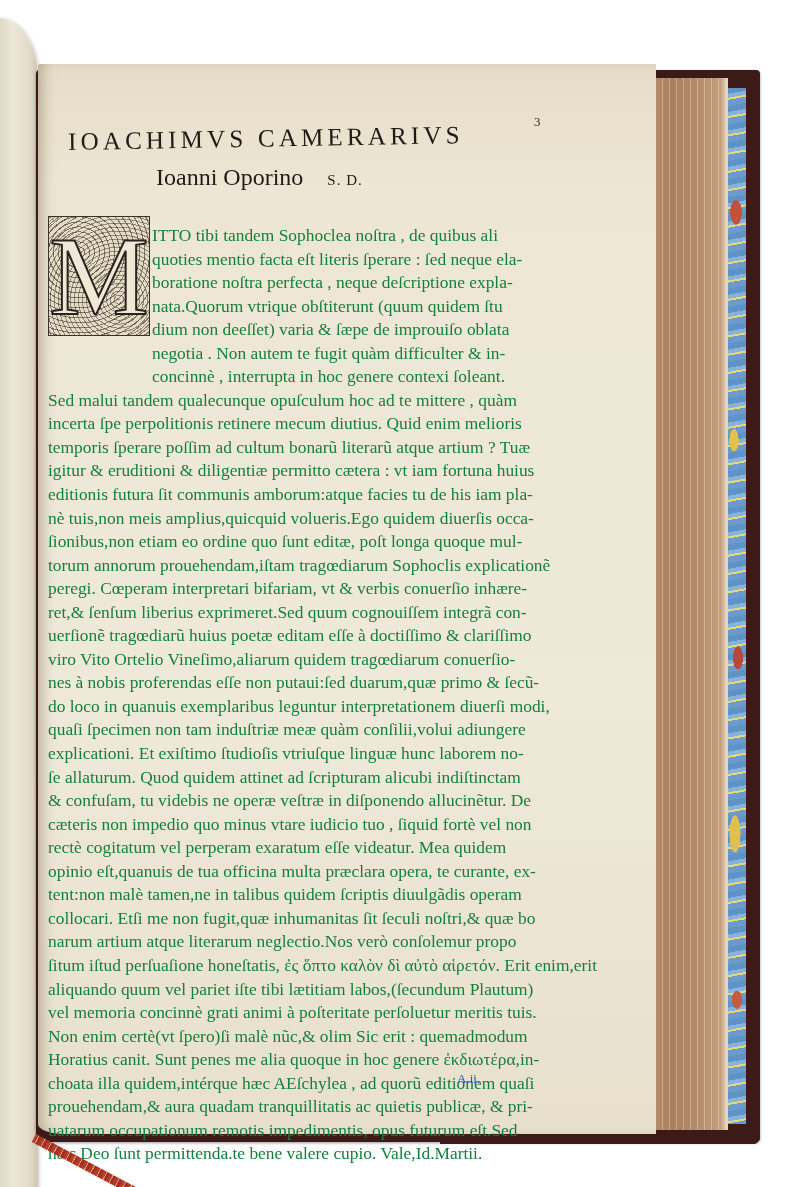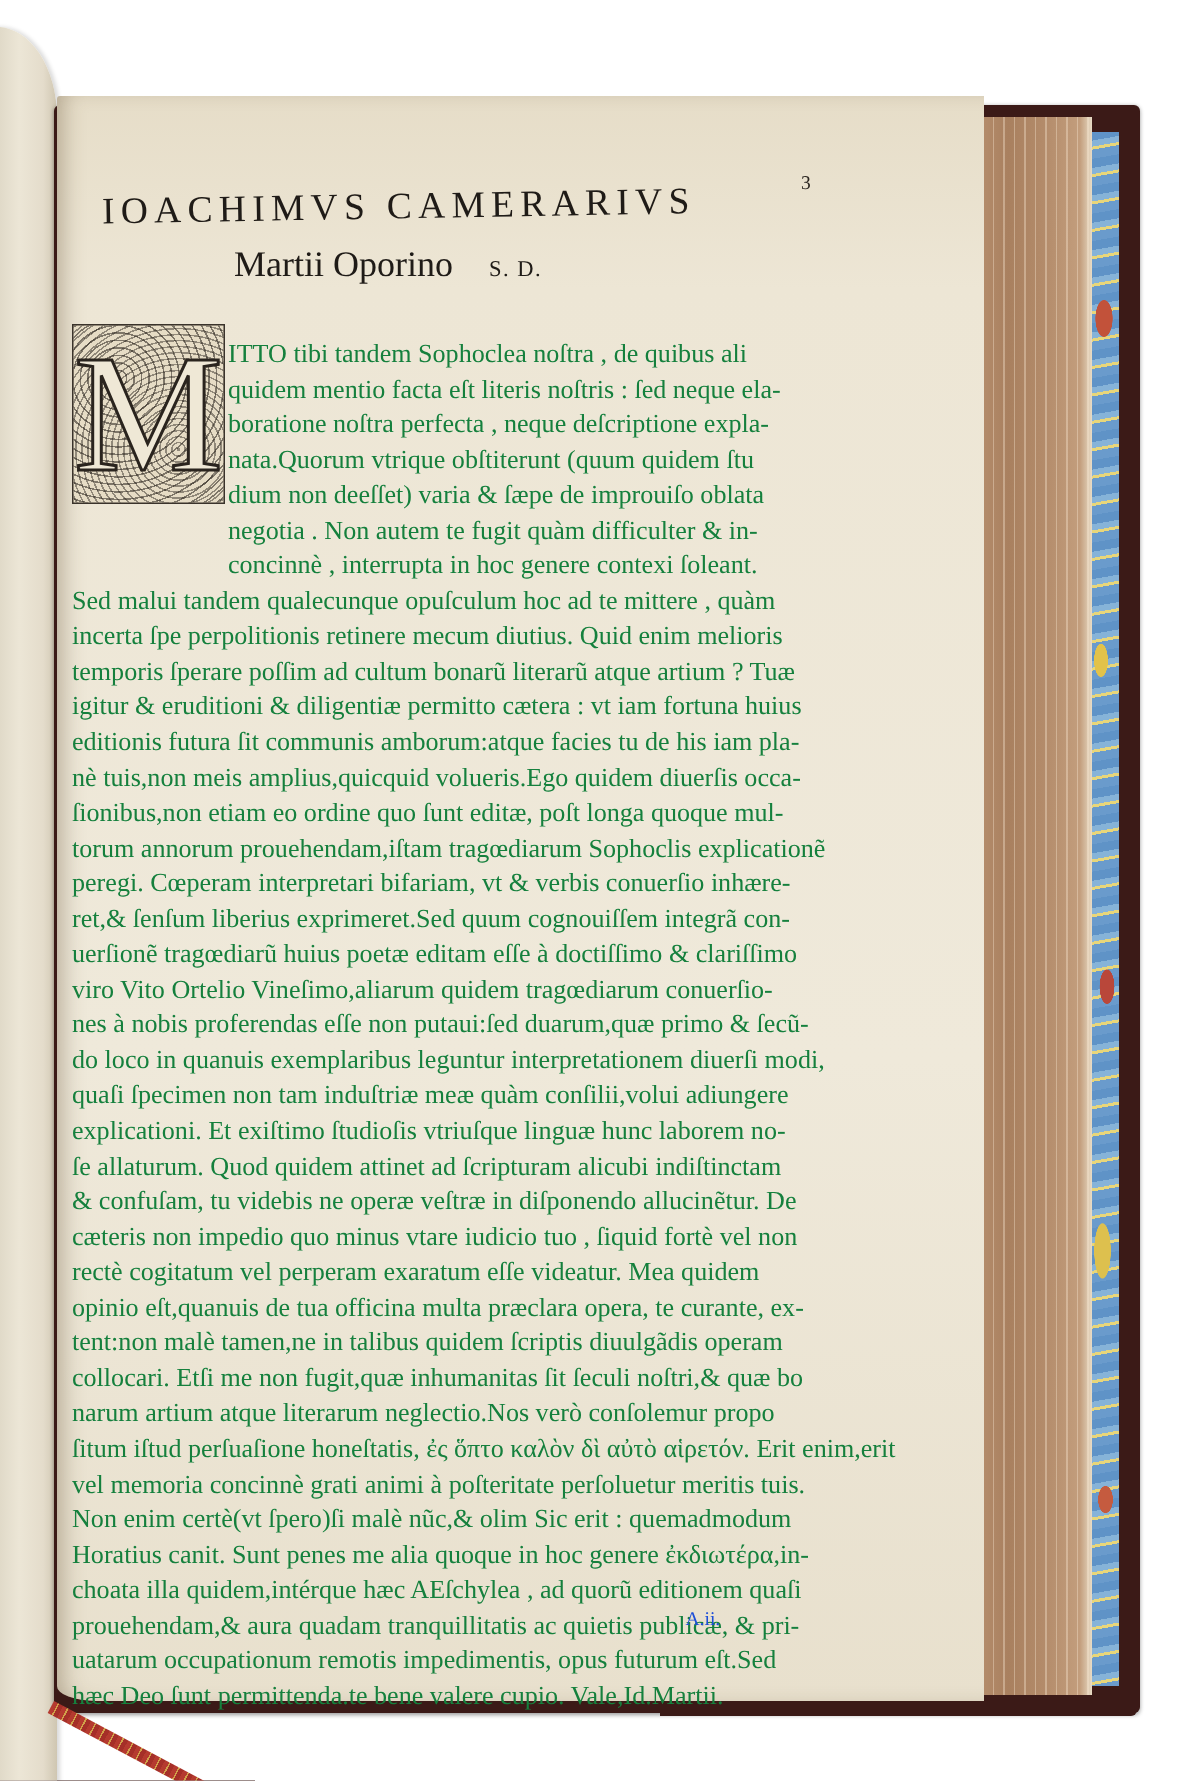--- a/index.html
+++ b/index.html
@@ -103,30 +103,30 @@
 <div class="marble"></div>
 <div class="page-edges"></div>
 <div class="bottom-cover"></div>
 
 <div class="page"></div>
 
 <div class="page-number">3</div>
 
 <div class="author">IOACHIMVS CAMERARIVS</div>
 <div class="addressee">
-  <span>Martii Oporino</span><span class="sd">S. D.</span>
+  <span>Ioanni Oporino</span><span class="sd">S. D.</span>
 </div>
 
 <div class="initial">
   <span>M</span>
 </div>
 
 <div class="text-block">
   <div class="line indent">ITTO tibi tandem Sophoclea noſtra , de quibus ali</div>
-  <div class="line indent">quidem mentio facta eſt literis noſtris : ſed neque ela-</div>
+  <div class="line indent">quoties mentio facta eſt literis ſperare : ſed neque ela-</div>
   <div class="line indent">boratione noſtra perfecta , neque deſcriptione expla-</div>
   <div class="line indent">nata.Quorum vtrique obſtiterunt (quum quidem ſtu</div>
   <div class="line indent">dium non deeſſet) varia &amp; ſæpe de improuiſo oblata</div>
   <div class="line indent">negotia . Non autem te fugit quàm difficulter &amp; in-</div>
   <div class="line indent">concinnè , interrupta in hoc genere contexi ſoleant.</div>
   <div class="line">Sed malui tandem qualecunque opuſculum hoc ad te mittere , quàm</div>
   <div class="line">incerta ſpe perpolitionis retinere mecum diutius. Quid enim melioris</div>
   <div class="line">temporis ſperare poſſim ad cultum bonarũ literarũ atque artium ? Tuæ</div>
   <div class="line">igitur &amp; eruditioni &amp; diligentiæ permitto cætera : vt iam fortuna huius</div>
   <div class="line">editionis futura ſit communis amborum:atque facies tu de his iam pla-</div>
@@ -143,20 +143,21 @@
   <div class="line">explicationi. Et exiſtimo ſtudioſis vtriuſque linguæ hunc laborem no-</div>
   <div class="line">ſe allaturum. Quod quidem attinet ad ſcripturam alicubi indiſtinctam</div>
   <div class="line">&amp; confuſam, tu videbis ne operæ veſtræ in diſponendo allucinẽtur. De</div>
   <div class="line">cæteris non impedio quo minus vtare iudicio tuo , ſiquid fortè vel non</div>
   <div class="line">rectè cogitatum vel perperam exaratum eſſe videatur. Mea quidem</div>
   <div class="line">opinio eſt,quanuis de tua officina multa præclara opera, te curante, ex-</div>
   <div class="line">tent:non malè tamen,ne in talibus quidem ſcriptis diuulgãdis operam</div>
   <div class="line">collocari. Etſi me non fugit,quæ inhumanitas ſit ſeculi noſtri,&amp; quæ bo</div>
   <div class="line">narum artium atque literarum neglectio.Nos verò conſolemur propo</div>
   <div class="line">ſitum iſtud perſuaſione honeſtatis, ἐς ὅπτο καλὸν δὶ αὐτὸ αἱρετόν. Erit enim,erit</div>
+  <div class="line">aliquando quum vel pariet iſte tibi lætitiam labos,(ſecundum Plautum)</div>
   <div class="line">vel memoria concinnè grati animi à poſteritate perſoluetur meritis tuis.</div>
   <div class="line">Non enim certè(vt ſpero)ſi malè nũc,&amp; olim Sic erit : quemadmodum</div>
   <div class="line">Horatius canit. Sunt penes me alia quoque in hoc genere ἐκδιωτέρα,in-</div>
   <div class="line">choata illa quidem,intérque hæc AEſchylea , ad quorũ editionem quaſi</div>
   <div class="line">prouehendam,&amp; aura quadam tranquillitatis ac quietis publicæ, &amp; pri-</div>
   <div class="line">uatarum occupationum remotis impedimentis, opus futurum eſt.Sed</div>
   <div class="line">hæc Deo ſunt permittenda.te bene valere cupio. Vale,Id.Martii.</div>
 </div>
 
 <div class="signature">A.ii.</div>

